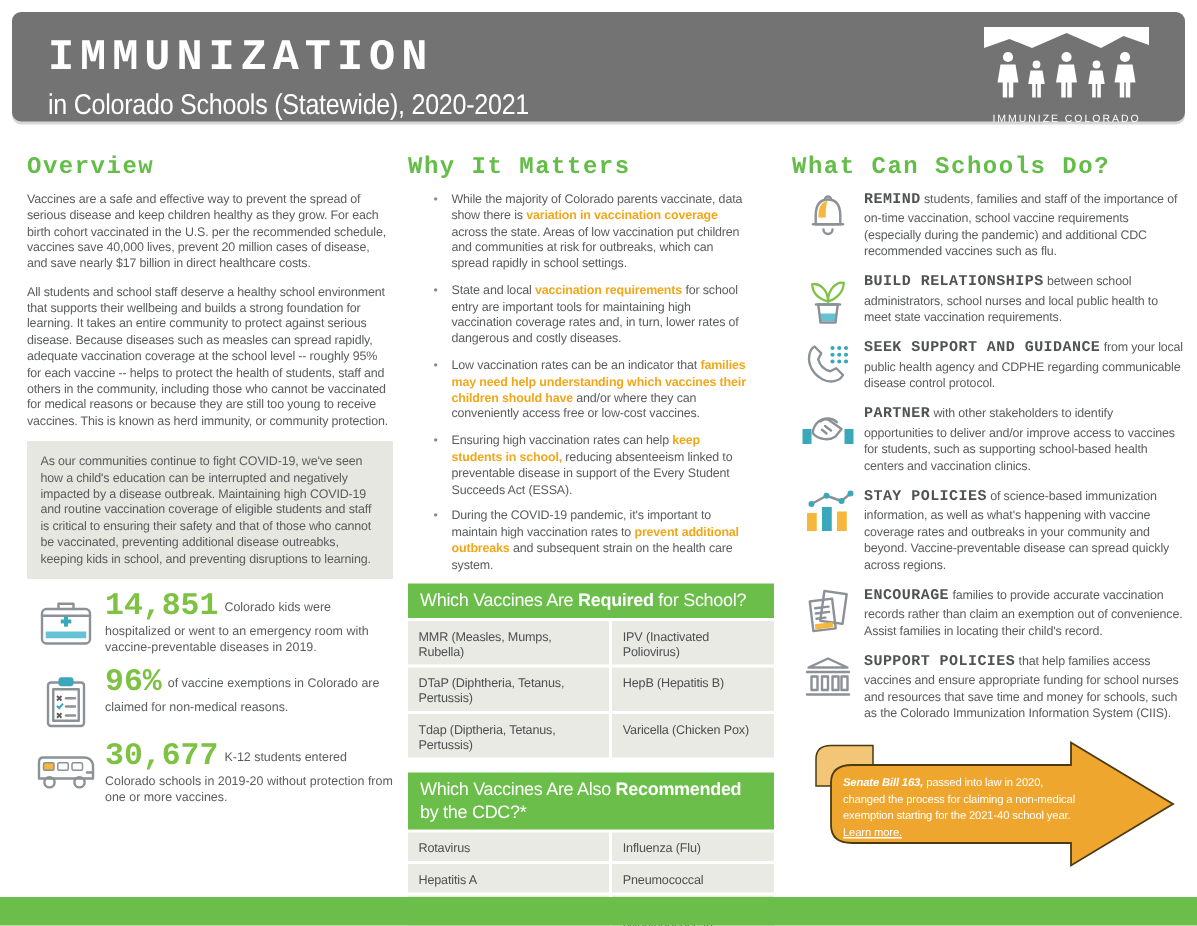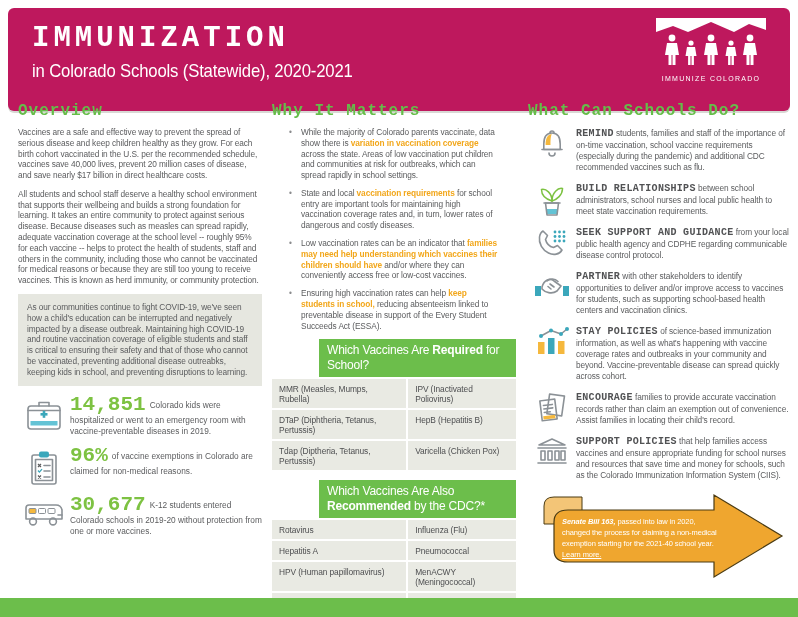--- a/index.html
+++ b/index.html
@@ -1,22 +1,22 @@
 <!DOCTYPE html>
 <html><head>
 <meta charset="utf-8">
 <style>
   * { margin:0; padding:0; box-sizing:border-box; }
   html,body { width:798px; height:617px; background:#fff; overflow:hidden;
               font-family:"Liberation Sans", sans-serif; }
   .slab { font-family:"Liberation Mono", monospace; font-weight:bold; }
 
   
-  #header { position:absolute; left:8px; top:8px; width:782px; height:103px;
-            background:#be185d; border-radius:6px; box-shadow:0 2px 0 #d8d8d4; }
+  #header { position:absolute; left:8px; top:8px; width:782px; height:73px;
+            background:#737373; border-radius:6px; box-shadow:0 2px 0 #d8d8d4; }
   #hd-title { position:absolute; left:24px; top:14px; color:#fff; font-size:29px;
               letter-spacing:4px; }
   #hd-sub { position:absolute; left:24px; top:52px; color:#fff; font-size:19px;
             letter-spacing:-0.2px; transform:scaleX(.88); transform-origin:left; }
   #logo { position:absolute; right:18px; top:10px; width:122px; height:68px; text-align:center; }
   #logo-cap { color:#fff; font-size:7px; letter-spacing:1.3px; margin-top:1px; }
 
   
   .col { position:absolute; top:100px; }
   #col1 { left:18px;  width:244px; }
@@ -42,21 +42,21 @@
 
   
   ul.bullets { list-style:none; margin:2px 16px 8px; }
   ul.bullets li { position:relative; padding-left:13px; margin-bottom:7px; }
   ul.bullets li:before { content:"•"; position:absolute; left:1px; top:0; color:#8a8b8d; }
   .hl { color:#F2A71B; font-weight:bold; }
 
   
   .vtable { margin-bottom:10px; }
   .vt-head { background:#6CBE4B; color:#fff; font-size:12px; letter-spacing:-0.2px;
-             padding:4px 8px; font-weight:normal; line-height:1.25;margin-left:47px; }
+             padding:4px 8px; font-weight:normal; line-height:1.25; }
   .vt-head b { font-weight:bold; }
   .vt-row { display:flex; gap:2px; margin-top:2px; }
   .vt-cell { background:#E9EAE3; color:#4E4F51; font-size:8.4px; padding:4.5px 7px;
              letter-spacing:-0.1px; }
   .vt-cell.c1 { flex:0 0 55%; }
   .vt-cell.c2 { flex:1; }
 
   .footnote { font-size:7.6px; line-height:1.35; color:#76777A; }
 
   
@@ -161,20 +161,21 @@
   </div>
 </div>
 
 <div id="col2" class="col">
   <h2 class="col-h slab">Why It Matters</h2>
   <ul class="bullets">
     <li class="body"><span>While the majority of Colorado parents vaccinate, data show there is </span><span class="hl">variation in vaccination coverage</span><span> across the state. Areas of low vaccination put children and communities at risk for outbreaks, which can spread rapidly in school settings.</span></li>
     <li class="body"><span>State and local </span><span class="hl">vaccination requirements</span><span> for school entry are important tools for maintaining high vaccination coverage rates and, in turn, lower rates of dangerous and costly diseases.</span></li>
     <li class="body"><span>Low vaccination rates can be an indicator that </span><span class="hl">families may need help understanding which vaccines their children should have</span><span> and/or where they can conveniently access free or low-cost vaccines.</span></li>
     <li class="body"><span>Ensuring high vaccination rates can help </span><span class="hl">keep students in school,</span><span> reducing absenteeism linked to preventable disease in support of the Every Student Succeeds Act (ESSA).</span></li>
+    <li class="body"><span>During the COVID-19 pandemic, it's important to maintain high vaccination rates to </span><span class="hl">prevent additional outbreaks</span><span> and subsequent strain on the health care system.</span></li>
   </ul>
 
   <div class="vtable">
     <div class="vt-head"><span>Which Vaccines Are </span><b>Required</b><span> for School?</span></div>
     <div class="vt-row">
       <div class="vt-cell c1">MMR (Measles, Mumps, Rubella)</div>
       <div class="vt-cell c2">IPV (Inactivated Poliovirus)</div>
     </div>
     <div class="vt-row">
       <div class="vt-cell c1">DTaP (Diphtheria, Tetanus, Pertussis)</div>
@@ -279,21 +280,21 @@
         <rect x="24" y="15" width="6.5" height="13" fill="#F5B83D"></rect>
         <path class="st" d="M7,10 L17,4.5 L27,8 L33,3" stroke-width="1.2"></path>
         <g fill="#3BA7BB">
             <circle cx="7" cy="10" r="2"></circle>
             <circle cx="17" cy="4.5" r="2"></circle>
             <circle cx="27" cy="8" r="2"></circle>
             <circle cx="33" cy="3" r="2"></circle>
           </g>
       </svg>
     </div>
-    <p class="sd-text"><b class="sd-lead">STAY POLICIES</b> <span>of science-based immunization information, as well as what's happening with vaccine coverage rates and outbreaks in your community and beyond. Vaccine-preventable disease can spread quickly across cohort.</span></p>
+    <p class="sd-text"><b class="sd-lead">STAY POLICIES</b> <span>of science-based immunization information, as well as what's happening with vaccine coverage rates and outbreaks in your community and beyond. Vaccine-preventable disease can spread quickly across regions.</span></p>
   </div>
 
   <div class="sd-item">
     <div class="sd-icon">
       <svg width="32" height="32" viewBox="0 0 32 32">
         <g transform="rotate(8 20 14)">
             <rect class="st" x="12" y="3" width="15" height="20" fill="#fff"></rect>
           </g>
         <g transform="rotate(-7 12 18)">
           <rect class="st" x="5" y="8" width="15" height="20" fill="#fff"></rect>

